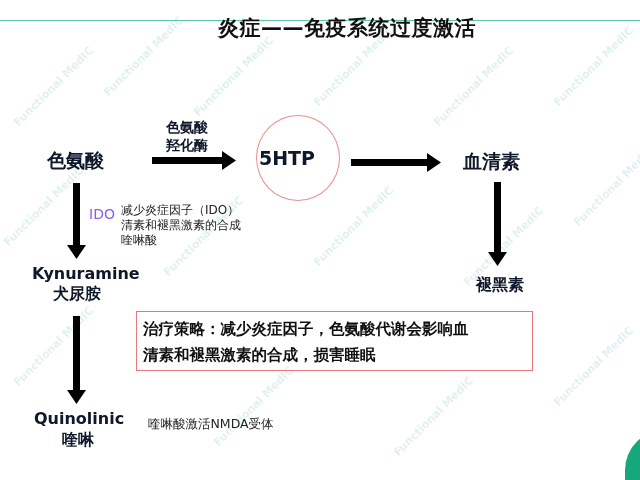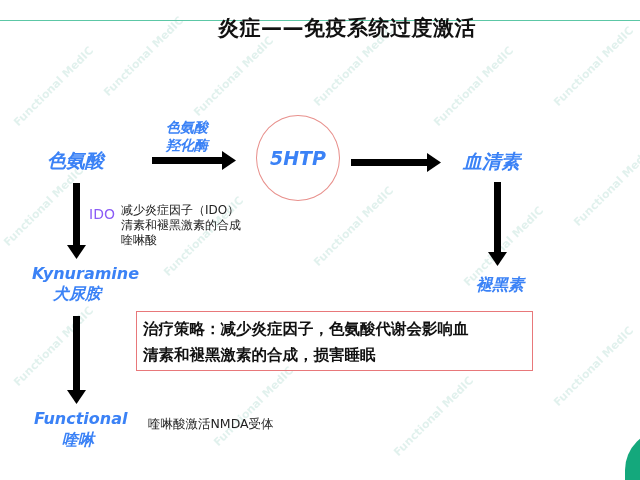--- a/index.html
+++ b/index.html
@@ -12,21 +12,21 @@
   .abs { position: absolute; }
   .title-line {
     position: absolute; left: 0; top: 20px; width: 640px; height: 1px;
     background: #5cc7a6;
   }
   .title {
     position: absolute; left: 218px; top: 14px;
     font-size: 21px; font-weight: bold; letter-spacing: 0.5px;
     background: transparent; color: #111; white-space: nowrap;
   }
-  .node { font-weight: bold; color: #3b82f6; white-space: nowrap; font-style: italic; }
+  .node { font-weight: bold; color: #0f172a; white-space: nowrap; }
   .node-lg { font-size: 19px; }
   .node-md { font-size: 16px; }
   .label-sm { font-size: 12px; line-height: 15px; color: #222; white-space: nowrap; }
   .label-bold { font-size: 14px; font-weight: bold; line-height: 17px; }
   .circle {
     position: absolute; left: 256px; top: 115px; width: 82px; height: 84px;
     border: 1px solid #e8908c; border-radius: 50%;
   }
   .strategy-box {
     position: absolute; left: 136px; top: 311px; width: 397px; height: 60px;
@@ -96,39 +96,39 @@
     <polygon points="67,390 76.5,404 86,390" fill="#000"></polygon>
   </g>
 </svg>
 
 <div class="abs node node-lg" style="left:47px;top:148px;">色氨酸</div>
 
 <div class="abs node label-bold" style="left:166px;top:119px;">色氨酸</div>
 <div class="abs node label-bold" style="left:166px;top:137px;">羟化酶</div>
 
 <div class="circle"></div>
-<div class="abs node node-lg" style="left:270px;top:147px;">5HTP</div>
+<div class="abs node node-lg" style="left:259px;top:147px;">5HTP</div>
 
 <div class="abs node node-lg" style="left:463px;top:149px;">血清素</div>
 
 <div class="abs node node-md" style="left:476px;top:275px;">褪黑素</div>
 
 <div class="abs" style="left:89px;top:206px;font-size:14px;color:#8b5cf6;">IDO</div>
 <div class="abs" style="left:121px;top:203px;">
   <div class="label-sm">减少炎症因子（IDO）</div>
   <div class="label-sm">清素和褪黑激素的合成</div>
   <div class="label-sm">喹啉酸</div>
 </div>
 
 <div class="abs node node-md" style="left:32px;top:264px;">Kynuramine</div>
 <div class="abs node node-md" style="left:53px;top:284px;">犬尿胺</div>
 
 <div class="strategy-box">
   <div>治疗策略：减少炎症因子，色氨酸代谢会影响血</div>
   <div>清素和褪黑激素的合成，损害睡眠</div>
 </div>
 
-<div class="abs node node-md" style="left:34px;top:409px;">Functional</div>
+<div class="abs node node-md" style="left:34px;top:409px;">Quinolinic</div>
 <div class="abs node node-md" style="left:62px;top:430px;">喹啉</div>
 
 <div class="abs" style="left:148px;top:416px;font-size:12.5px;color:#222;">喹啉酸激活NMDA受体</div>
 
 <div class="corner-shape"></div>
 
 </body></html>

